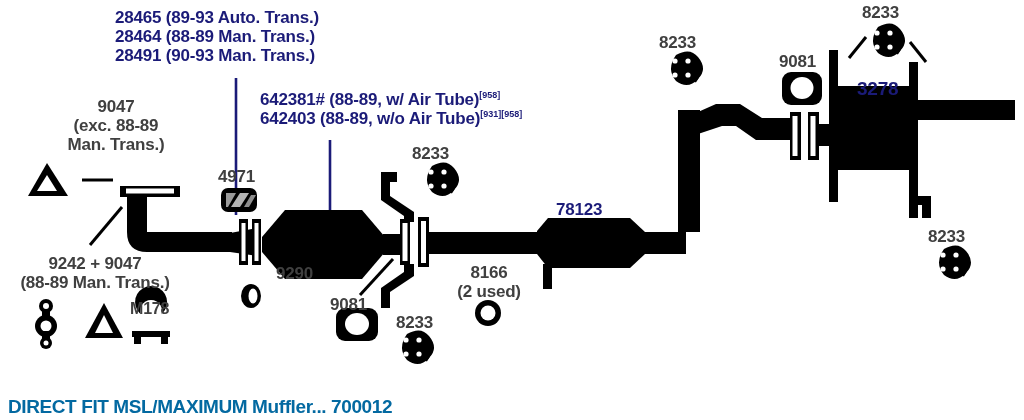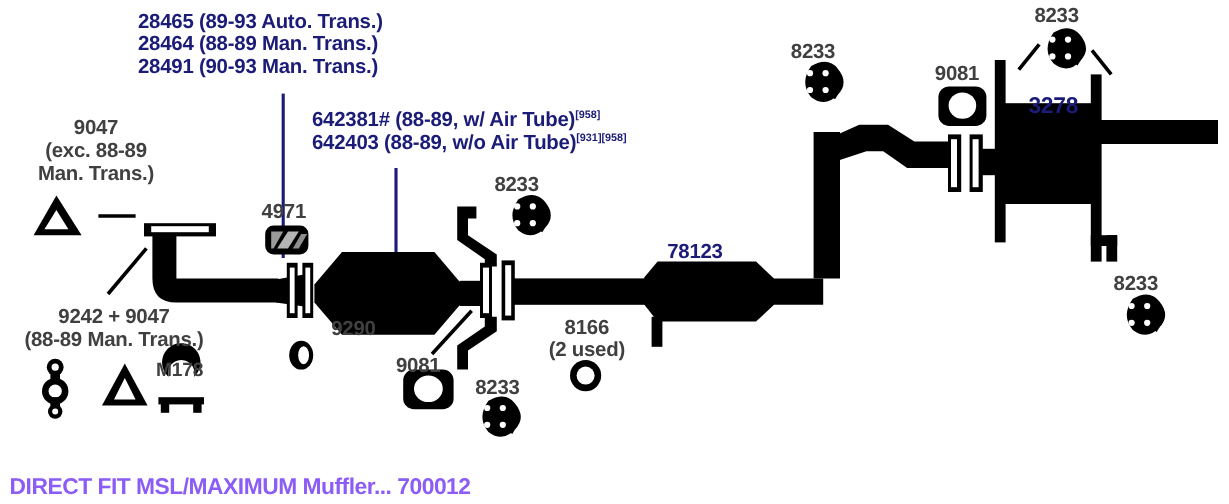--- a/index.html
+++ b/index.html
@@ -27,21 +27,21 @@
     font-size:9px;
     vertical-align:super;
     font-weight:bold;
     letter-spacing:0px;
   }
   .bottom-title{
     position:absolute;
     left:8px; top:396px;
     font-size:19px;
     font-weight:bold;
-    color:#8b5cf6;
+    color:#0369a1;
     letter-spacing:-0.4px;
     white-space:nowrap;
   }
 </style>
 </head>
 <body>
 
 <div id="stage">
 
   <svg id="diagram" viewBox="0 0 1024 420" xmlns="http://www.w3.org/2000/svg">
@@ -246,21 +246,21 @@
 
   <div class="lbl blue" style="left:260px;top:90px;font-size:17px;">
     <div>
       <span>642381# (88-89, w/ Air Tube)</span><span class="sup">[958]</span>
     </div>
     <div>
       <span>642403 (88-89, w/o Air Tube)</span><span class="sup">[931]</span><span class="sup">[958]</span>
     </div>
   </div>
 
-  <div class="lbl blk c" style="left:0px;top:97px;width:160px;font-size:17px;">
+  <div class="lbl blk c" style="left:0px;top:97px;width:160px;font-size:17px;padding-left:36px;">
     <div>9047</div>
     <div>(exc. 88-89</div>
     <div>Man. Trans.)</div>
   </div>
 
   <div class="lbl blk c" style="left:0px;top:254px;width:190px;font-size:17px;">
     <div>9242 + 9047</div>
     <div>(88-89 Man. Trans.)</div>
   </div>
 

